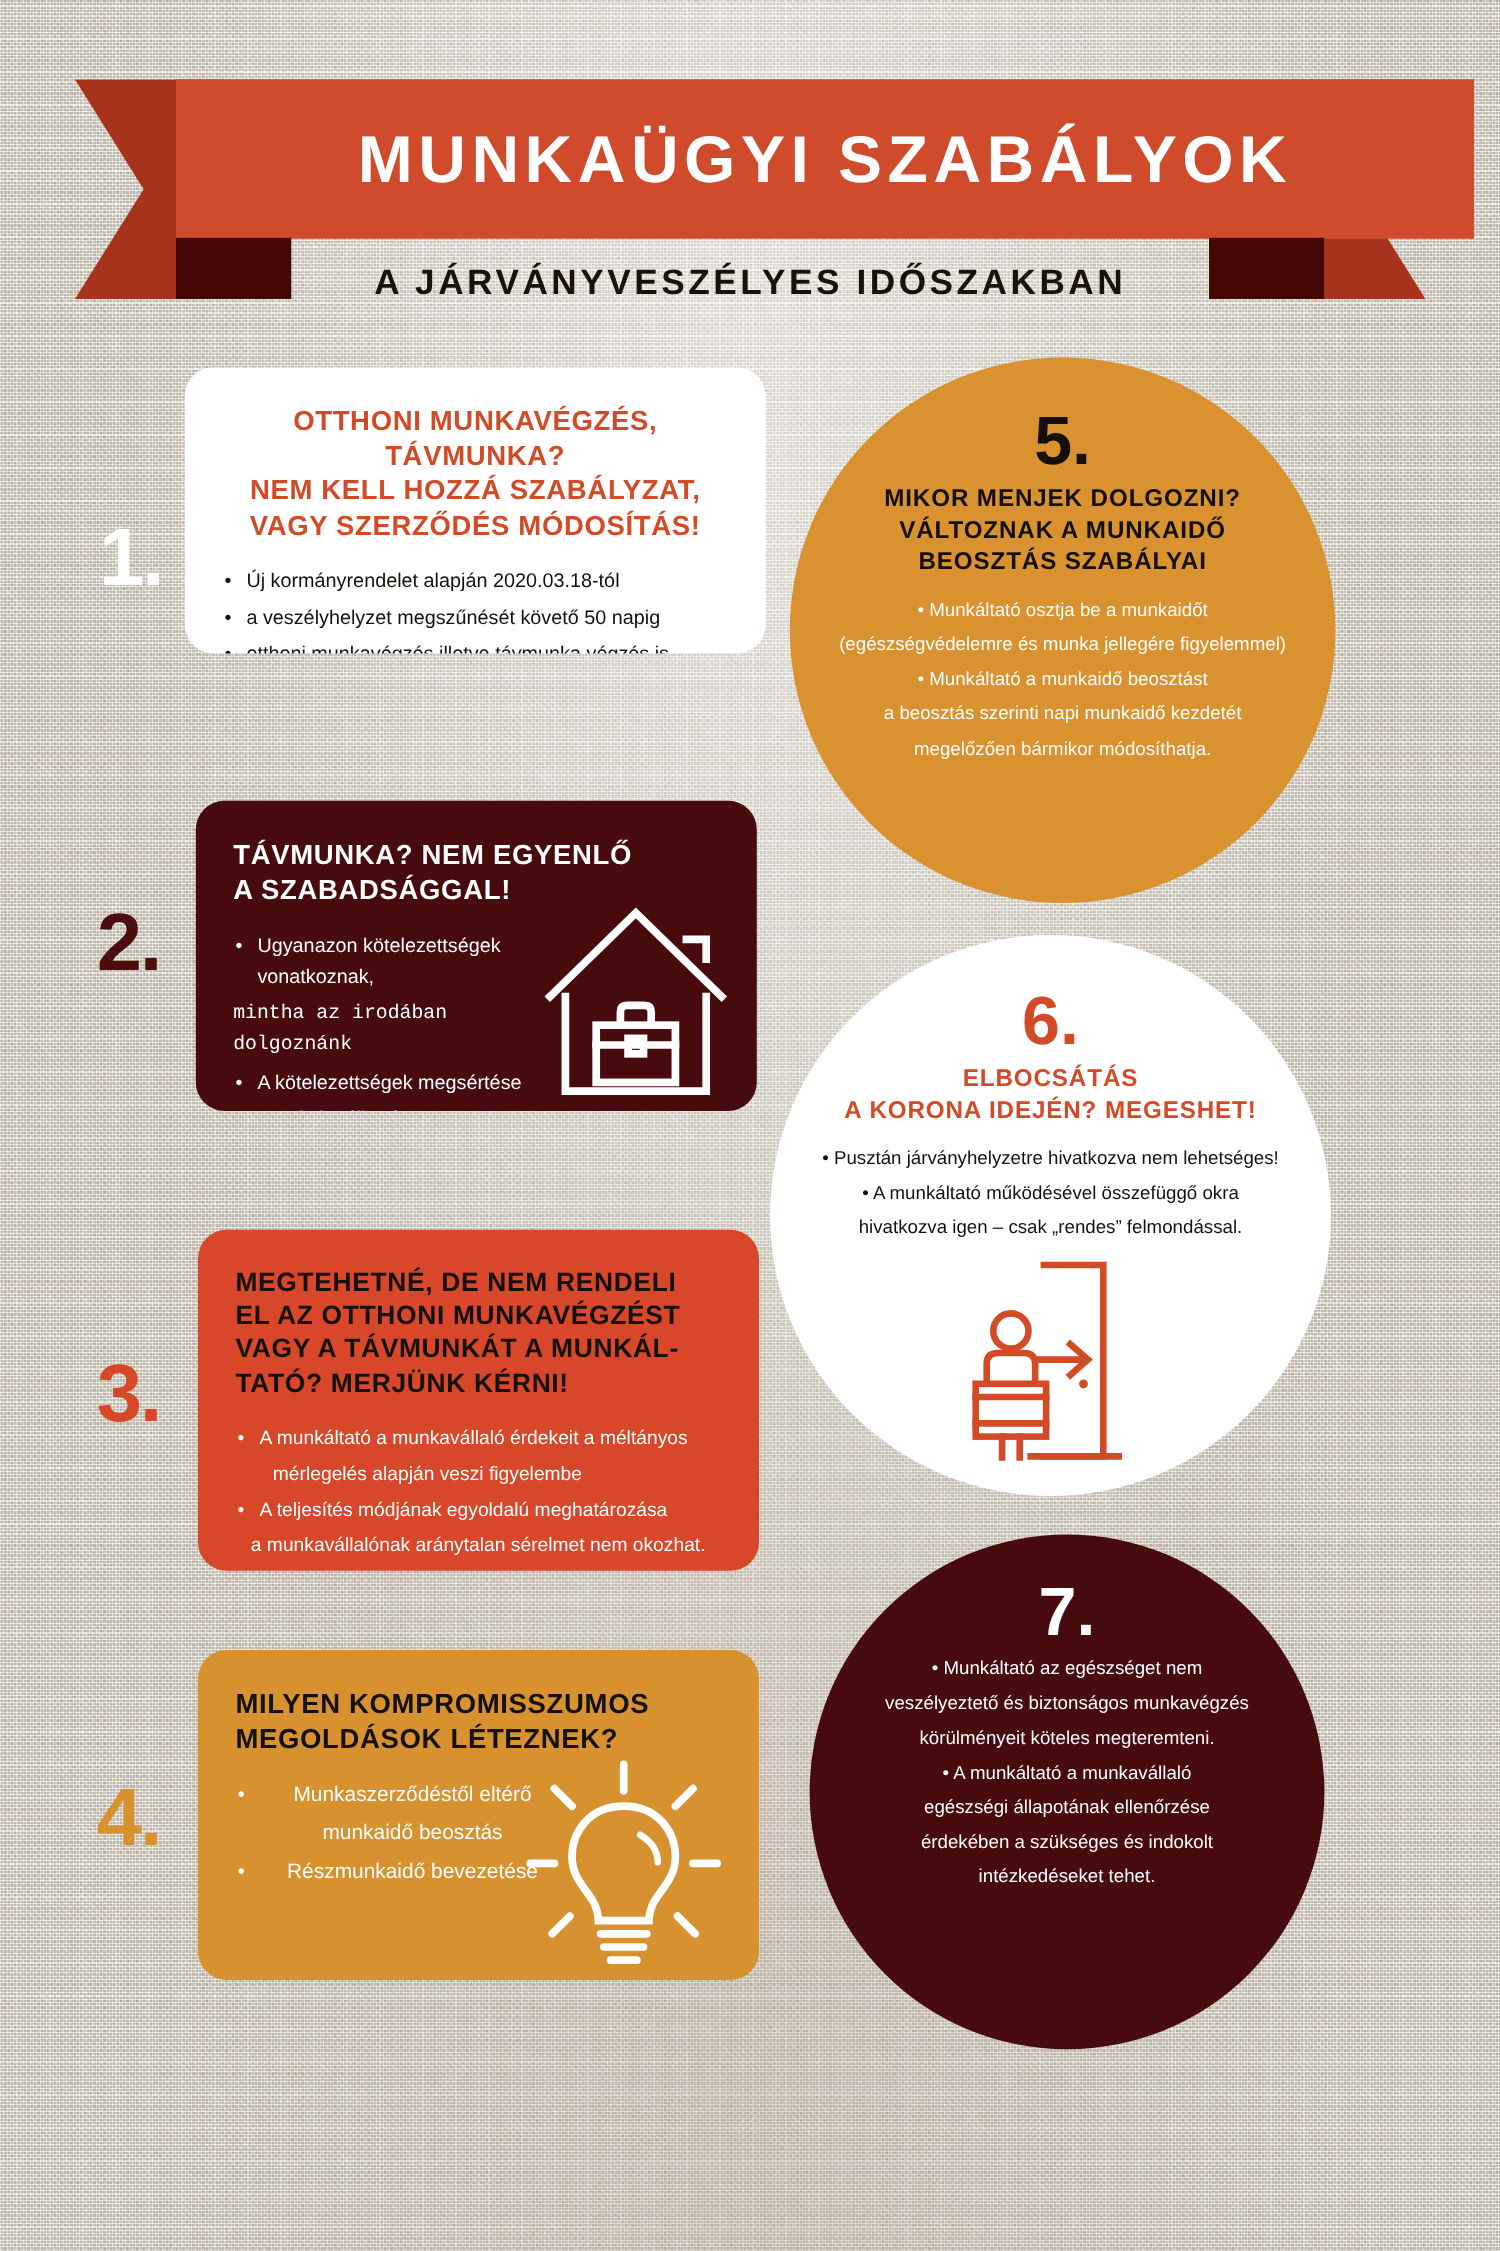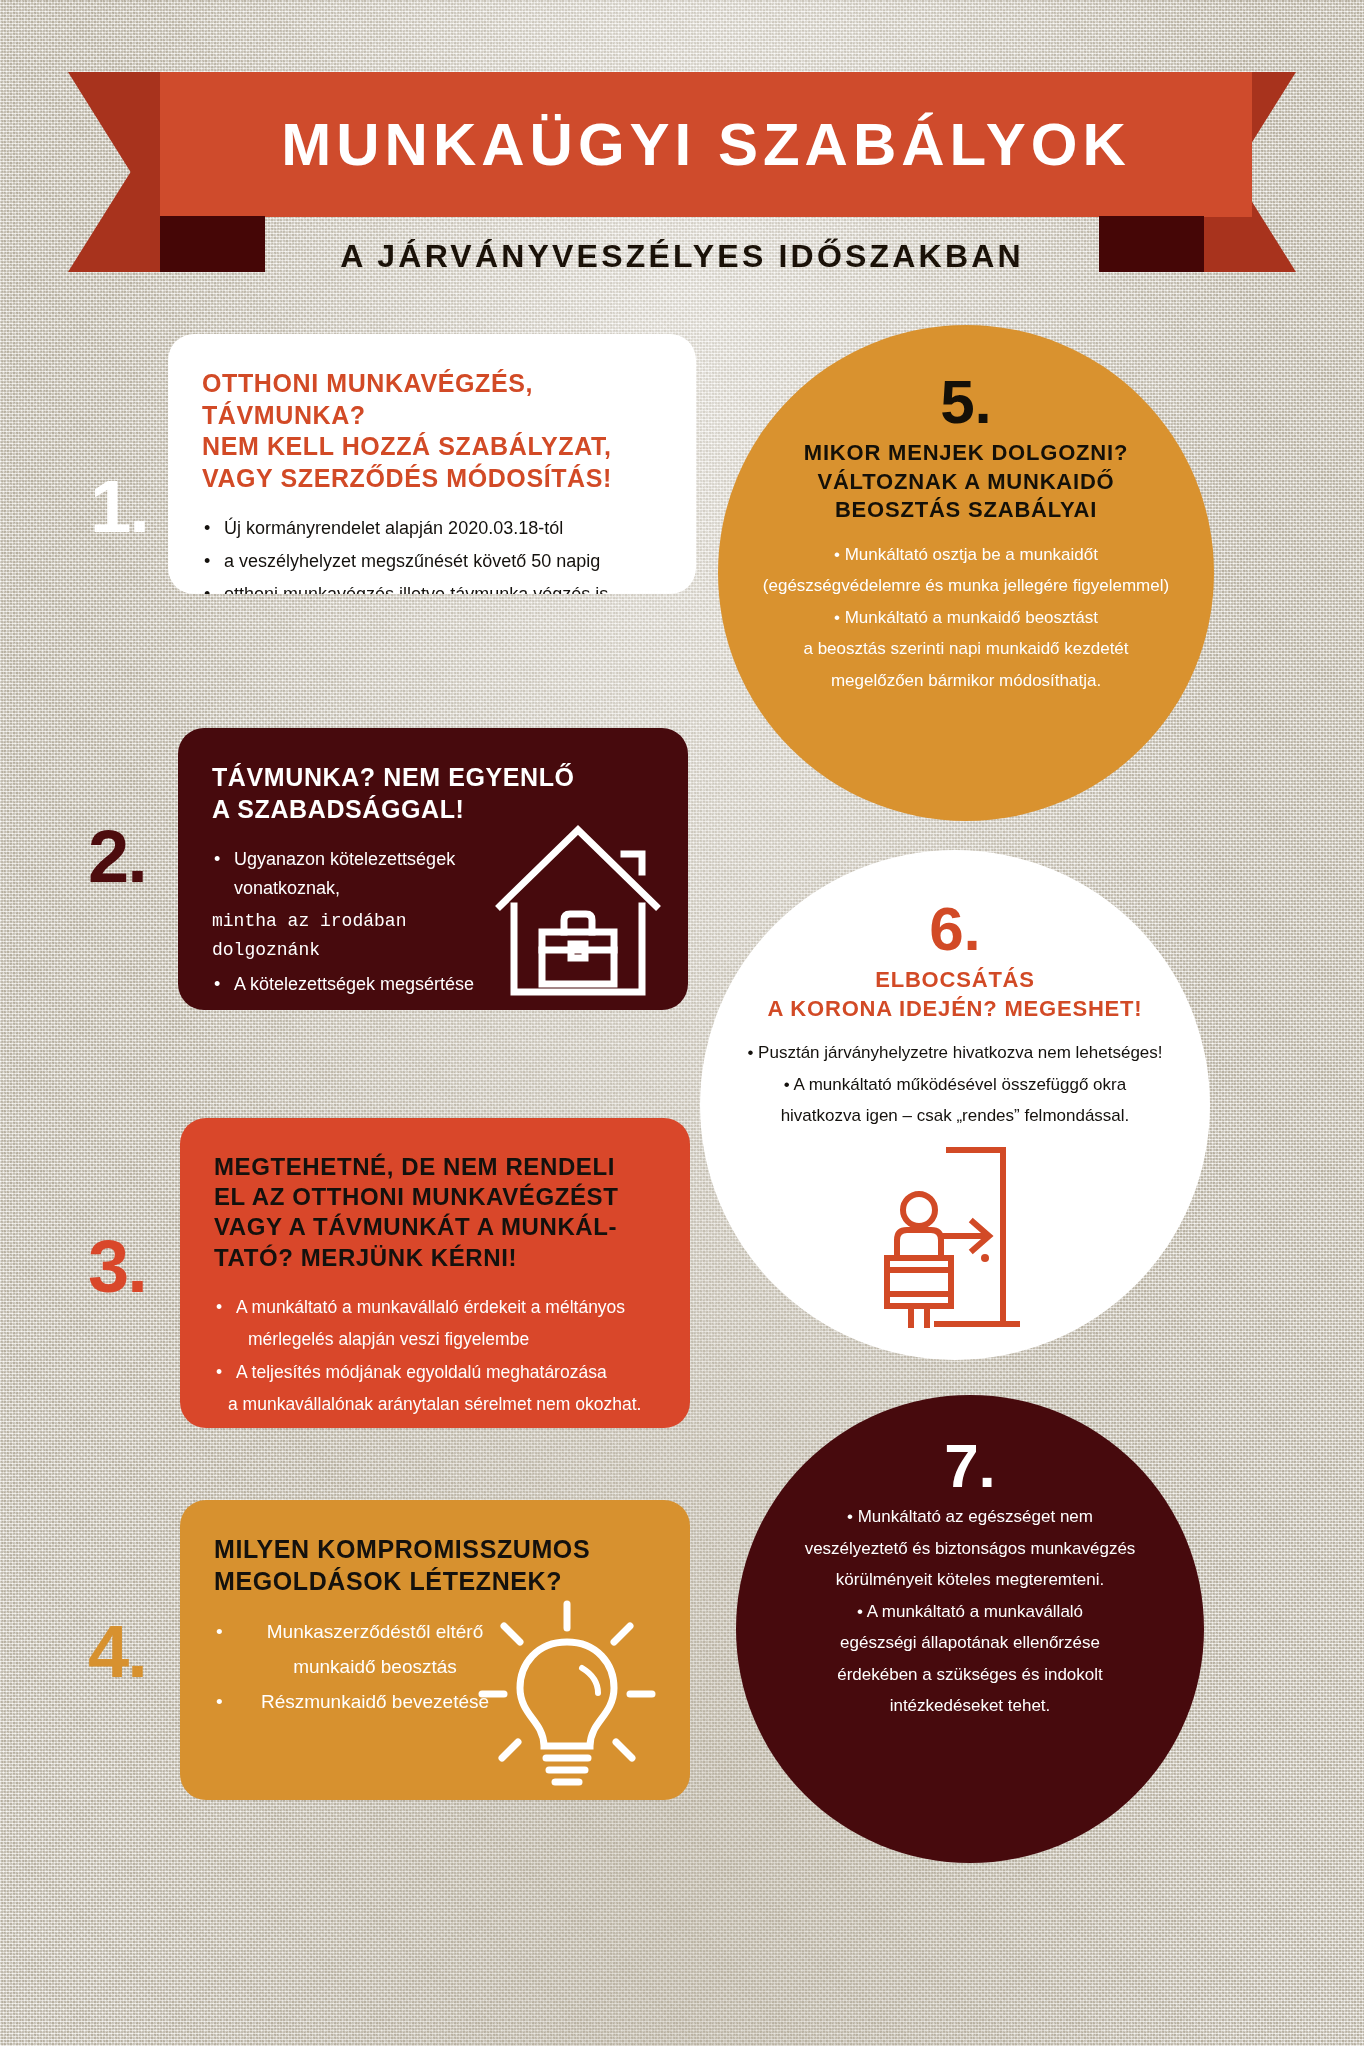--- a/index.html
+++ b/index.html
@@ -78,21 +78,21 @@
   }
   .ribbon-shadow.left  { left: 160px;  clip-path: polygon(0 0, 100% 0, 100% 100%, 0 100%); }
   .ribbon-shadow.right { right: 160px; clip-path: polygon(0 0, 100% 0, 100% 100%, 0 100%); }
   .ribbon-shadow.left::after,
   .ribbon-shadow.right::after { content: ""; }
 
   .ribbon-main {
     position: absolute;
     left: 160px;
     top: 0;
-    width: 1092px;
+    width: 1180px;
     height: 145px;
     background: #cf4b2c;
     display: flex;
     align-items: center;
     justify-content: center;
   }
   .ribbon-title {
     color: #ffffff;
     font-size: 60px;
     font-weight: bold;
@@ -292,21 +292,21 @@
     </div>
     <div class="ribbon-shadow left"></div>
     <div class="ribbon-shadow right"></div>
   </div>
 
   <div class="subtitle">A JÁRVÁNYVESZÉLYES IDŐSZAKBAN</div>
 
   <div class="step-num" id="num1">1.</div>
 
   <div class="card" id="card1">
-    <div class="card-title" style="white-space: pre-line;">OTTHONI MUNKAVÉGZÉS, TÁVMUNKA?
+    <div class="card-title" style="white-space: pre-line; text-align: center;">OTTHONI MUNKAVÉGZÉS, TÁVMUNKA?
 NEM KELL HOZZÁ SZABÁLYZAT,
 VAGY SZERZŐDÉS MÓDOSÍTÁS!</div>
     <ul class="bullets left">
       <li>Új kormányrendelet alapján 2020.03.18-tól</li>
       <li>a veszélyhelyzet megszűnését követő 50 napig</li>
       <li>otthoni munkavégzés illetve távmunka végzés is</li>
 
     </ul>
   </div>
 

